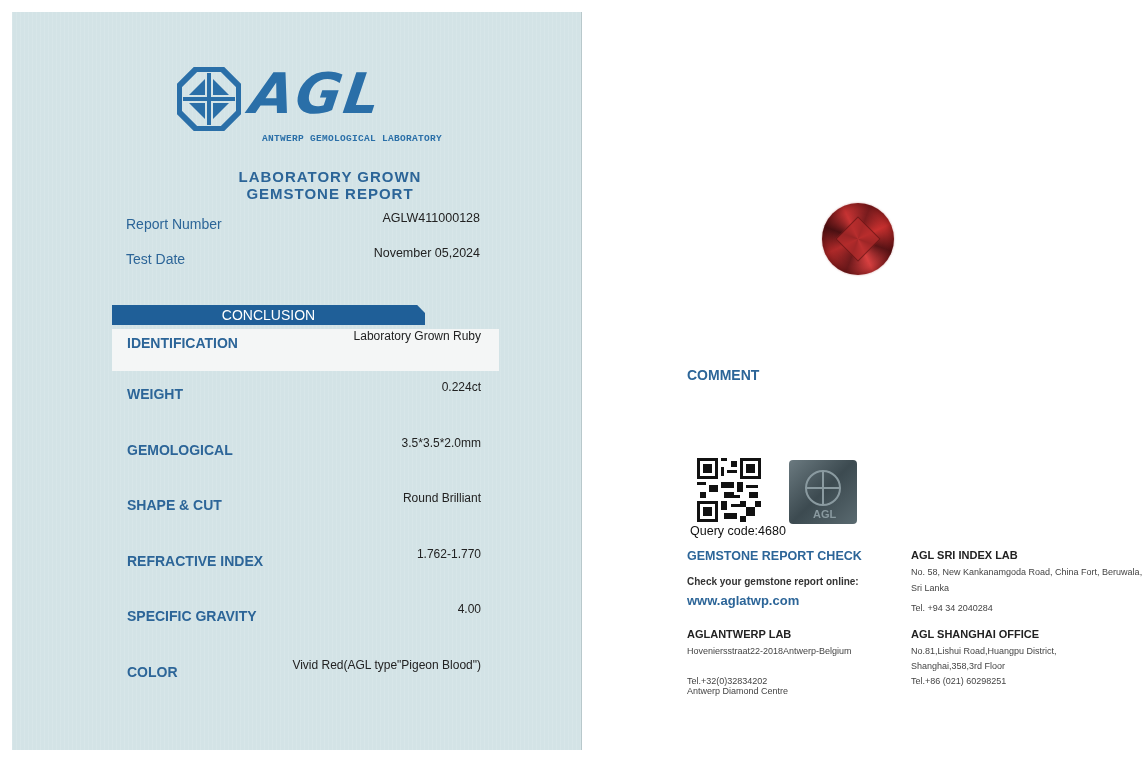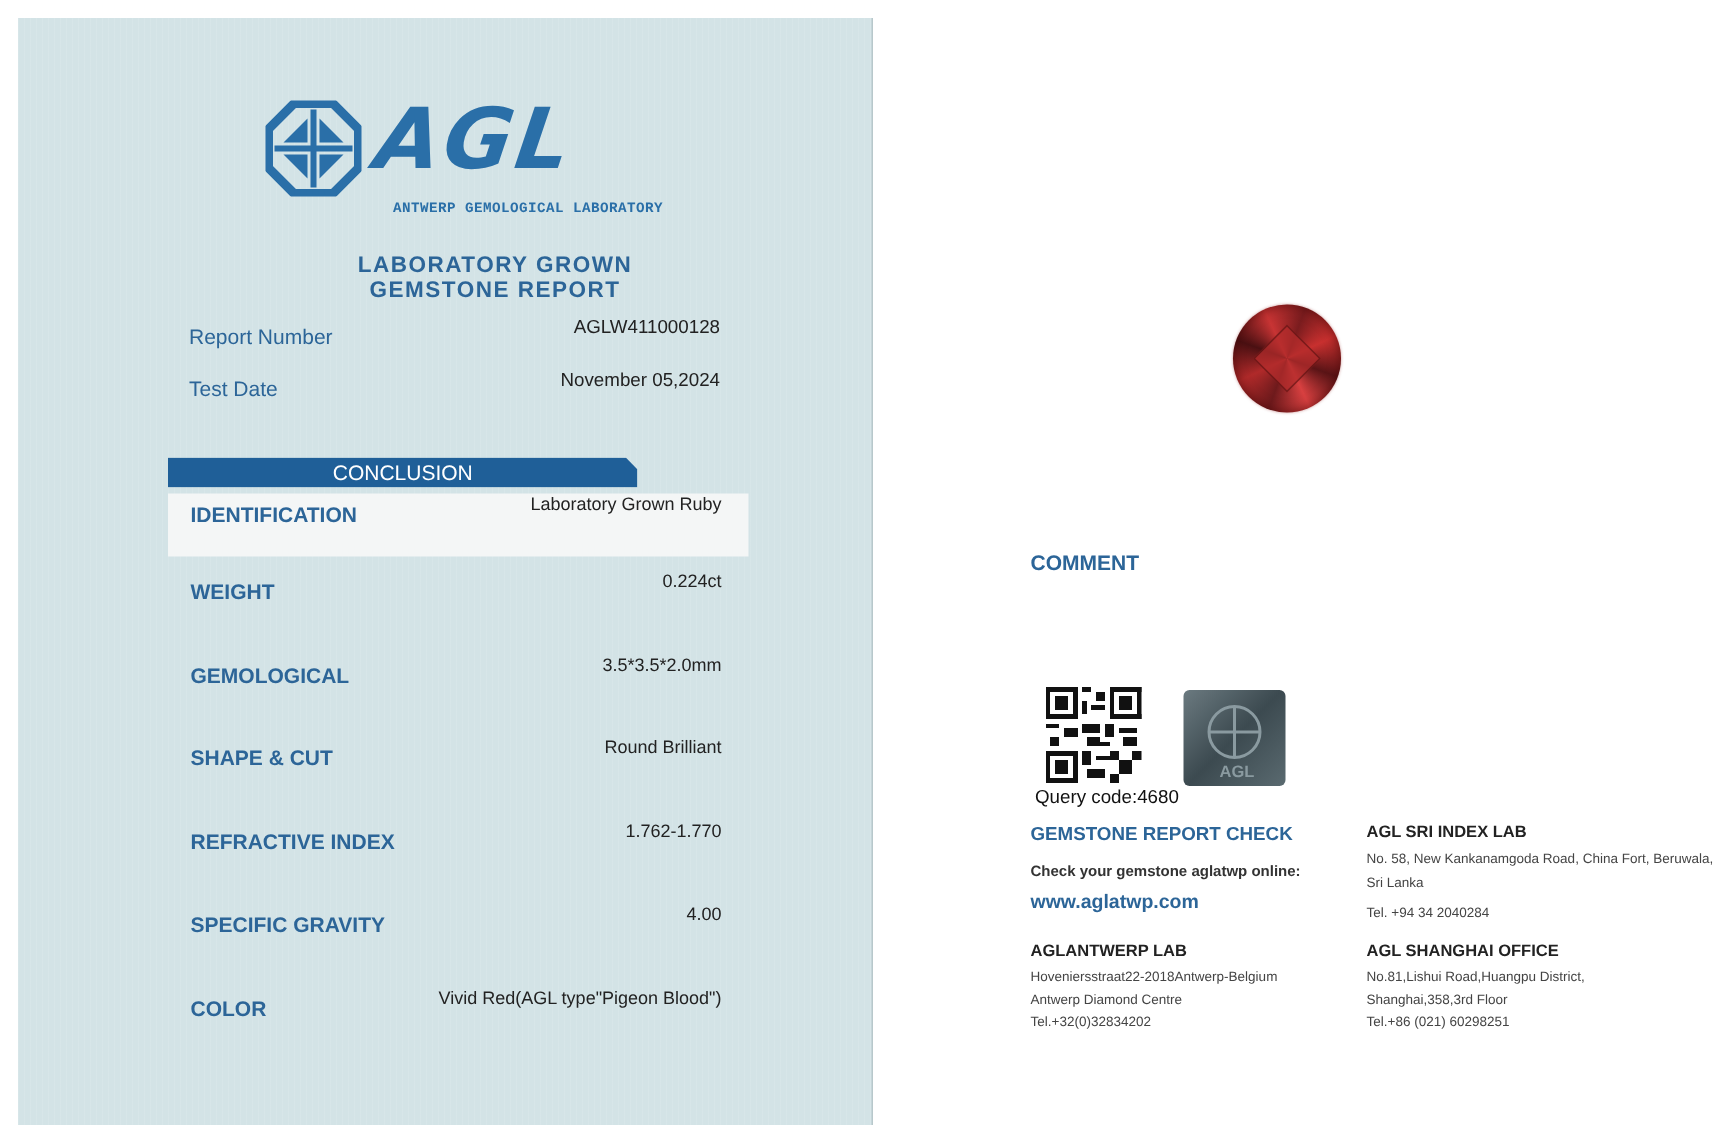--- a/index.html
+++ b/index.html
@@ -200,30 +200,30 @@
     <svg viewBox="0 0 68 64" width="68" height="64">
       <circle cx="34" cy="28" r="17" fill="none" stroke="#8a9aa0" stroke-width="2"></circle>
       <line x1="34" y1="11" x2="34" y2="45" stroke="#8a9aa0" stroke-width="2"></line>
       <line x1="17" y1="28" x2="51" y2="28" stroke="#8a9aa0" stroke-width="2"></line>
       <text x="24" y="58" font-size="11" fill="#8a9aa0" font-family="Liberation Sans, sans-serif" font-weight="bold">AGL</text>
     </svg>
   </div>
   <div class="query-code">Query code:4680</div>
 
   <div class="section-title" style="left:103px; top:549px;">GEMSTONE REPORT CHECK</div>
-  <div class="check-text">Check your gemstone aglatwp online:</div>
+  <div class="check-text">Check your gemstone report online:</div>
   <div class="check-url">www.aglatwp.com</div>
 
   <div class="lab-title" style="left:327px; top:549px;">AGL SRI INDEX LAB</div>
   <div class="lab-line" style="left:327px; top:567px;">No. 58, New Kankanamgoda Road, China Fort, Beruwala,</div>
   <div class="lab-line" style="left:327px; top:583px;">Sri Lanka</div>
   <div class="lab-line" style="left:327px; top:603px;">Tel. +94 34 2040284</div>
 
   <div class="lab-title" style="left:103px; top:628px;">AGLANTWERP LAB</div>
   <div class="lab-line" style="left:103px; top:646px;">Hoveniersstraat22-2018Antwerp-Belgium</div>
-  <div class="lab-line" style="left:103px; top:661px;">Antwerp Diamond Centre</div>
+  <div class="lab-line" style="left:103px; top:686px;">Antwerp Diamond Centre</div>
   <div class="lab-line" style="left:103px; top:676px;">Tel.+32(0)32834202</div>
 
   <div class="lab-title" style="left:327px; top:628px;">AGL SHANGHAI OFFICE</div>
   <div class="lab-line" style="left:327px; top:646px;">No.81,Lishui Road,Huangpu District,</div>
   <div class="lab-line" style="left:327px; top:661px;">Shanghai,358,3rd Floor</div>
   <div class="lab-line" style="left:327px; top:676px;">Tel.+86 (021) 60298251</div>
 </div>
 
 </body></html>

